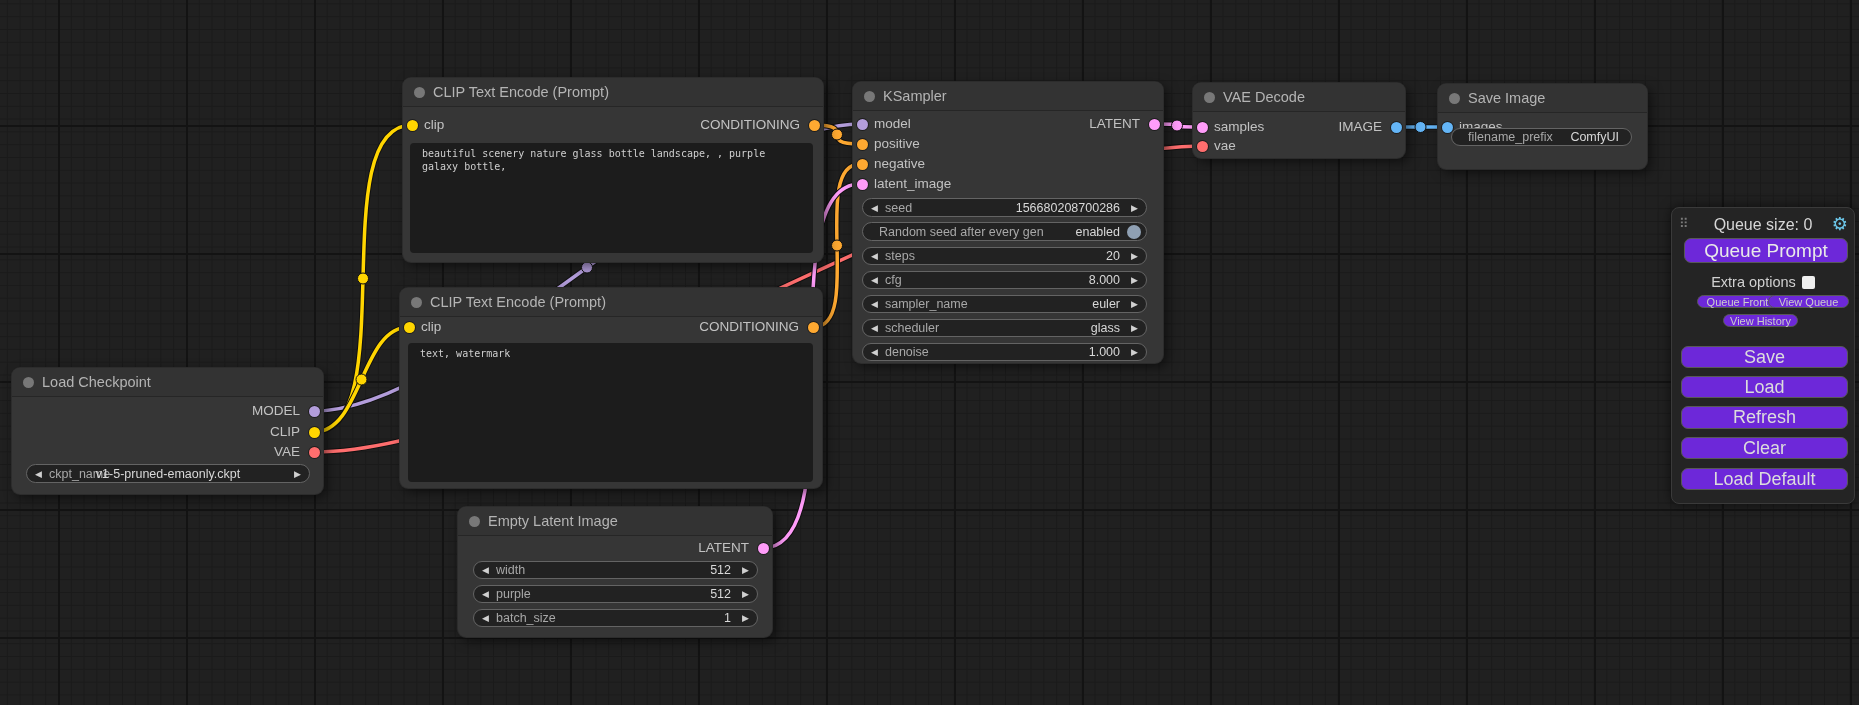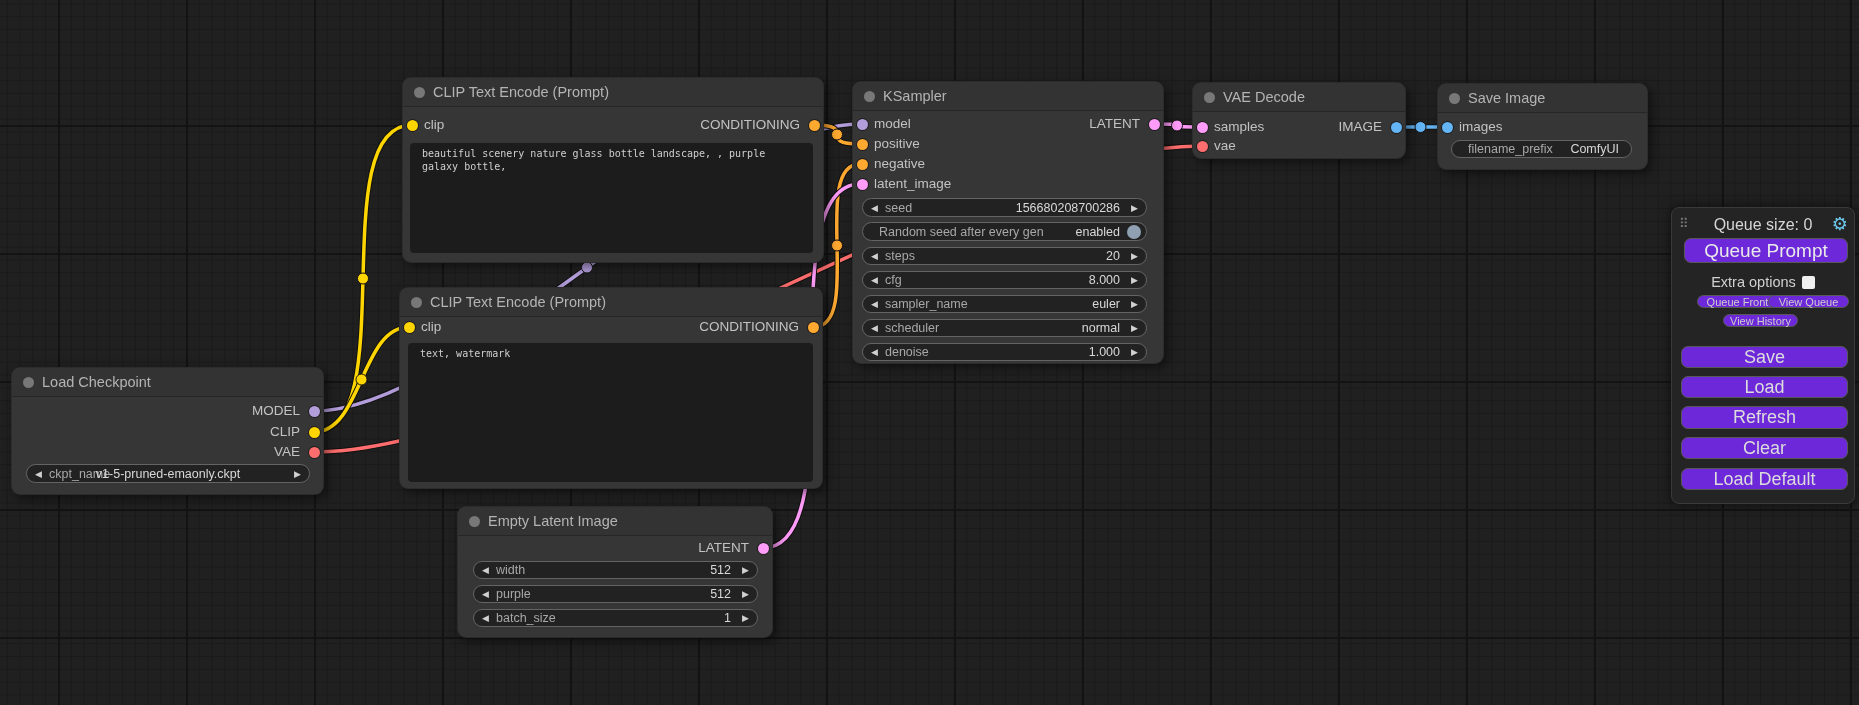--- a/index.html
+++ b/index.html
@@ -176,21 +176,21 @@
         <div class="widget" style="left: 9px; top: 213px; width: 285px; height: 18px;">
           <span class="arrow left">◀</span>
           <span class="arrow right">▶</span>
           <span class="w-label">sampler_name</span>
           <span class="w-value">euler</span>
         </div>
         <div class="widget" style="left: 9px; top: 237px; width: 285px; height: 18px;">
           <span class="arrow left">◀</span>
           <span class="arrow right">▶</span>
           <span class="w-label">scheduler</span>
-          <span class="w-value">normal</span>
+          <span class="w-value">glass</span>
         </div>
         <div class="widget" style="left: 9px; top: 261px; width: 285px; height: 18px;">
           <span class="arrow left">◀</span>
           <span class="arrow right">▶</span>
           <span class="w-label">denoise</span>
           <span class="w-value">1.000</span>
         </div>
       </div>
       <div class="node" style="left: 1193px; top: 83px; width: 212px; height: 75px;">
         <div class="node-title">
@@ -204,21 +204,21 @@
         <span class="port-dot" style="left: 197.5px; top: 38.5px; background: rgb(100, 181, 246);"></span>
         <span class="port-label out" style="right: 23px; top: 37px;">IMAGE</span>
       </div>
       <div class="node" style="left: 1438px; top: 84px; width: 209px; height: 85px;">
         <div class="node-title">
           <span class="title-dot"></span>
           <span class="title-text">Save Image</span>
         </div>
         <span class="port-dot" style="left: 4px; top: 37.5px; background: rgb(100, 181, 246);"></span>
         <span class="port-label" style="left: 21px; top: 36px;">images</span>
-        <div class="widget no-arrows" style="left: 13px; top: 56px; width: 181px; height: 18px;">
+        <div class="widget no-arrows" style="left: 13px; top: 44px; width: 181px; height: 18px;">
           <span class="w-label">filename_prefix</span>
           <span class="w-value">ComfyUI</span>
         </div>
       </div>
       <div class="node" style="left: 458px; top: 507px; width: 314px; height: 130px;">
         <div class="node-title">
           <span class="title-dot"></span>
           <span class="title-text">Empty Latent Image</span>
         </div>
         <span class="port-dot" style="left: 299.5px; top: 35.5px; background: rgb(255, 156, 249);"></span>

